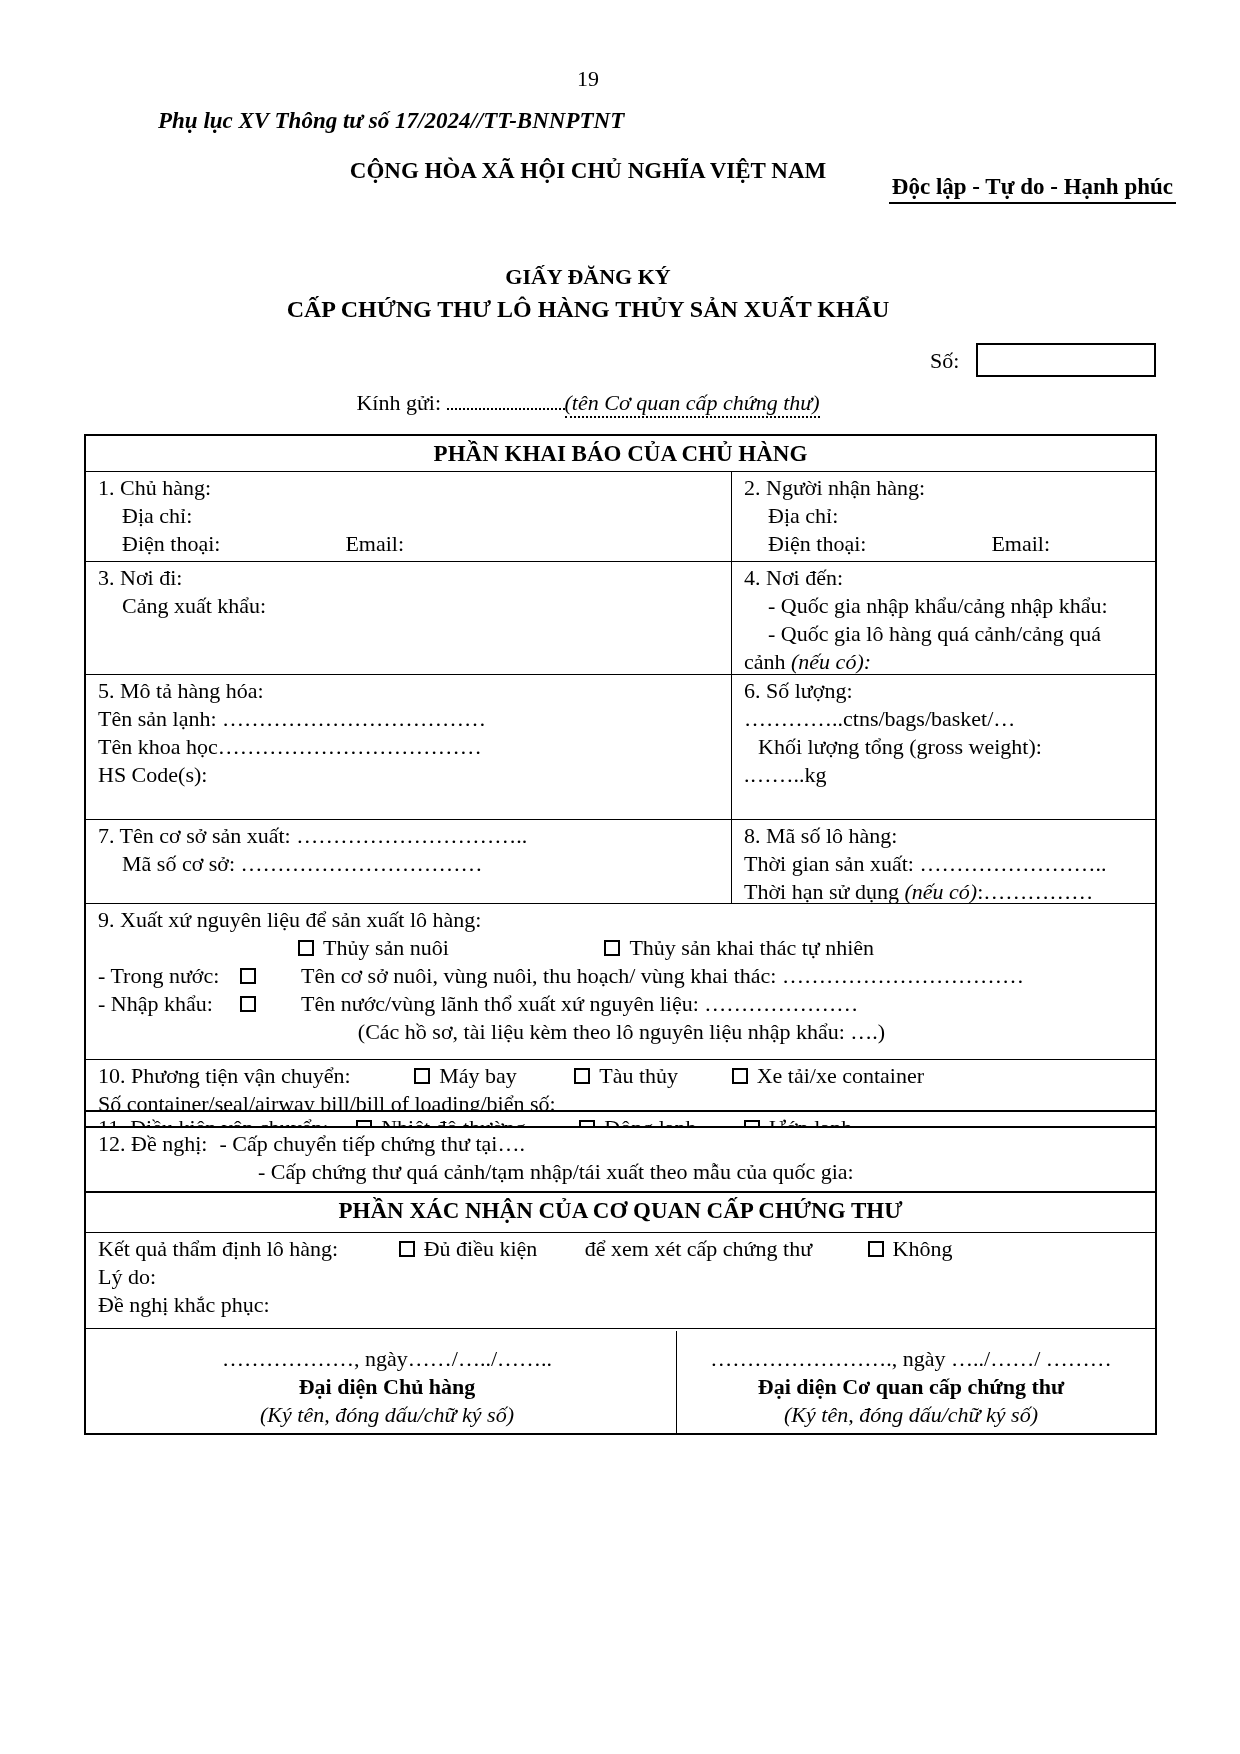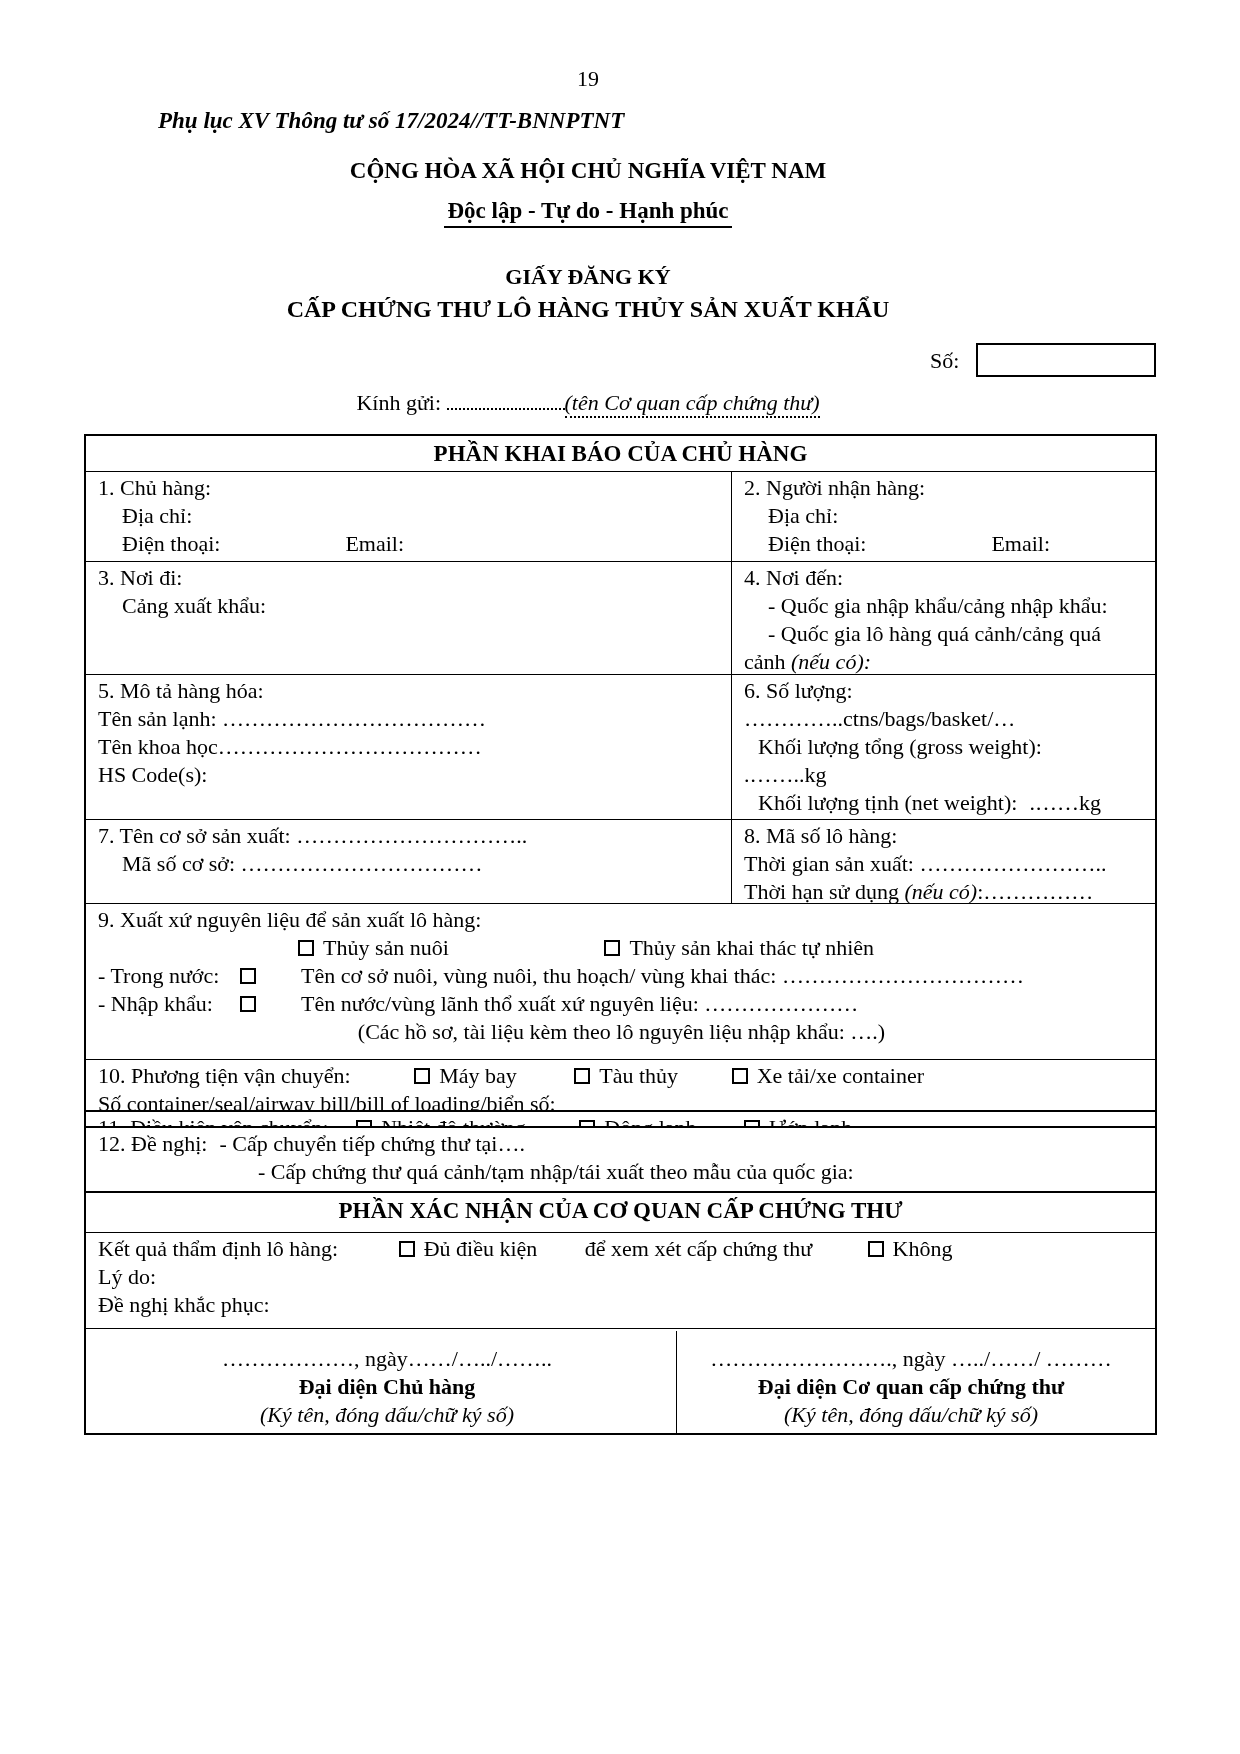--- a/index.html
+++ b/index.html
@@ -10,21 +10,21 @@
   }
   p { margin:0; }
   .abs { position:absolute; }
   .ctr { left:0; width:1176px; text-align:center; }
   .b { font-weight:bold; }
   .it { font-style:italic; }
 
   .pageno { top:66px; font-size:22px; }
   .appendix { left:158px; top:108px; font-size:23px; font-weight:bold; font-style:italic; }
   .nat { top:158px; font-size:23px; font-weight:bold; }
-  .motto-wrap { top:198px; }
+  .motto-wrap { top:174px;text-align:right; }
   .motto { display:inline-block; font-size:23px; font-weight:bold; border-bottom:2px solid #000; padding:0 3px 2px; }
   .title1 { top:264px; font-size:22px; font-weight:bold; }
   .title2 { top:296px; font-size:24px; font-weight:bold; }
   .so-label { left:930px; top:348px; }
   .so-box { left:976px; top:343px; width:180px; height:34px; border:2px solid #000; box-sizing:border-box; }
   .kinhgui { top:388px; }
   .kg-blank { display:inline-block; width:118px; border-bottom:2px dotted #000; height:20px; vertical-align:baseline; overflow:hidden; color:transparent; }
   .kg-hint { font-style:italic; border-bottom:2px dotted #000; padding-bottom:1px; }
 
   .ft { position:absolute; left:84px; top:434px; width:1073px; border:2px solid #000; box-sizing:border-box; line-height:28px; }
@@ -111,21 +111,20 @@
         <p>5. Mô tả hàng hóa:</p>
         <p>Tên sản lạnh: ………………………………</p>
         <p>Tên khoa học………………………………</p>
         <p>HS Code(s):</p>
       </div>
       <div class="cell r">
         <p>6. Số lượng:</p>
         <p>…………..ctns/bags/basket/…</p>
         <p class="ind3">Khối lượng tổng (gross weight):</p>
         <p>.……..kg</p>
-        <p class="ind3"><span>Khối lượng tịnh (net weight):</span><span class="ml12">.……kg</span></p>
       </div>
     </div>
 
     <div class="row two" style="height:84px">
       <div class="cell l">
         <p>7. Tên cơ sở sản xuất: …………………………..</p>
         <p class="ind">Mã số cơ sở: ……………………………</p>
       </div>
       <div class="cell r">
         <p>8. Mã số lô hàng:</p>

